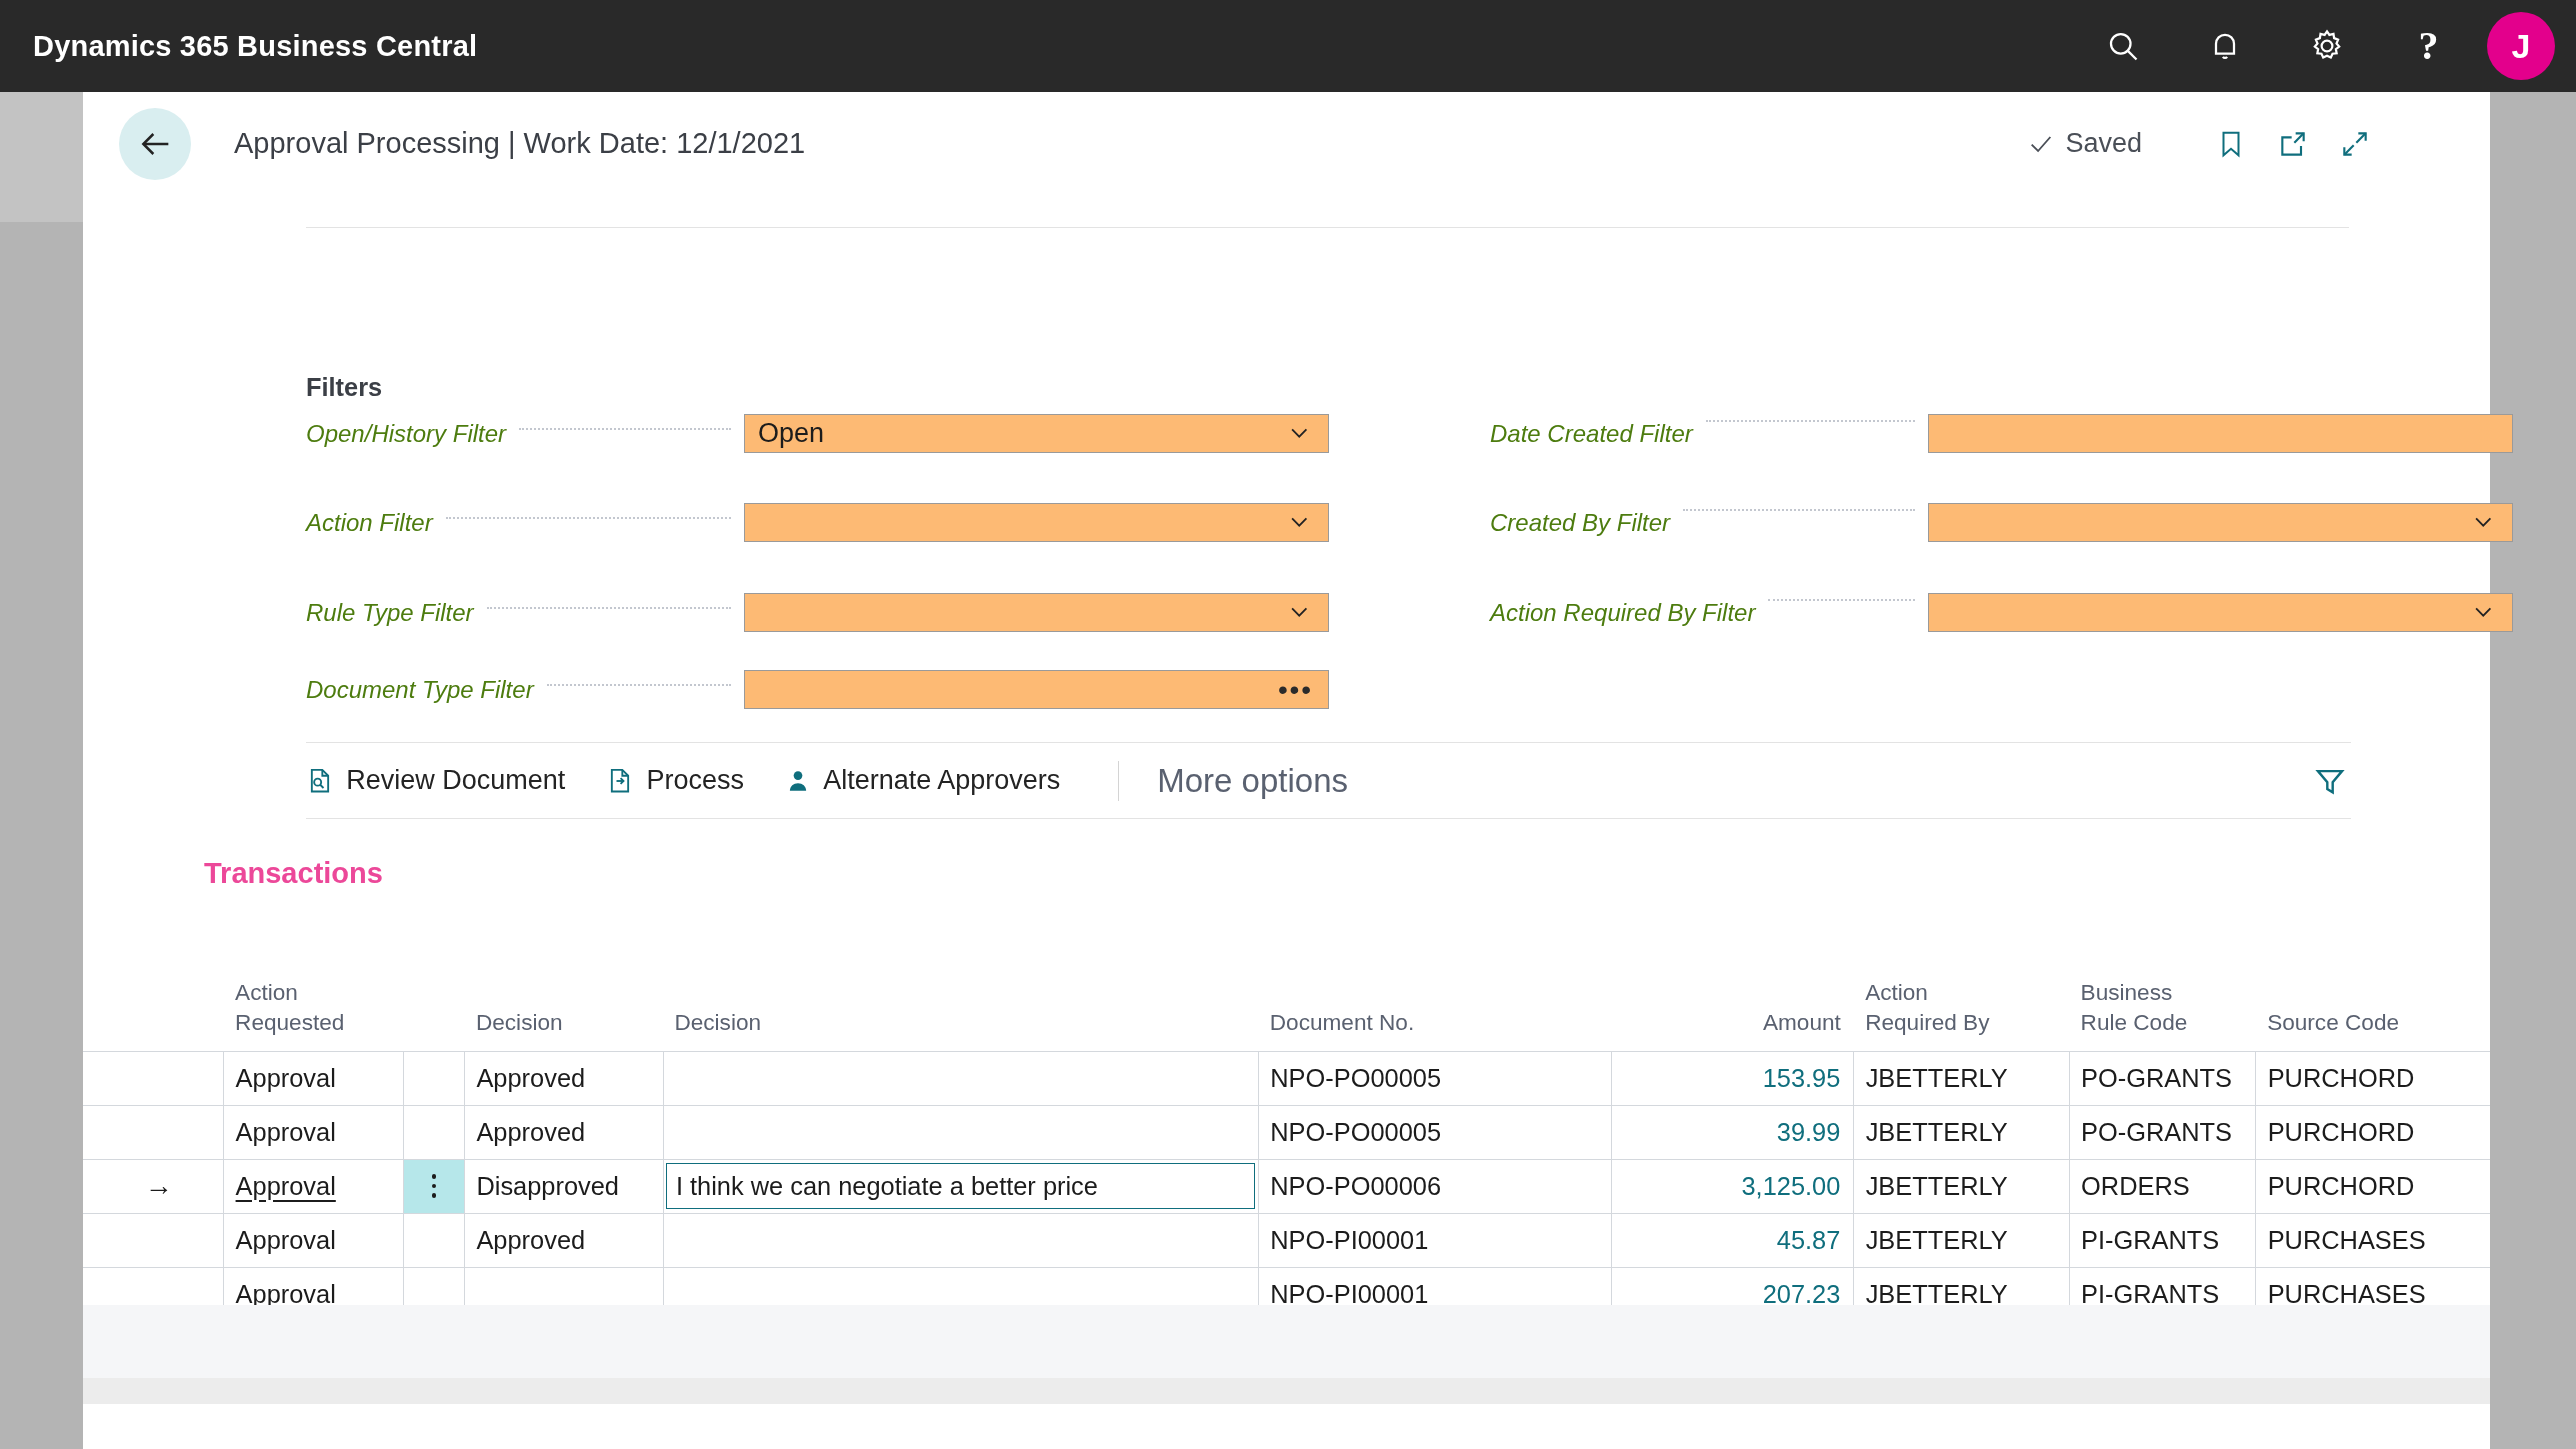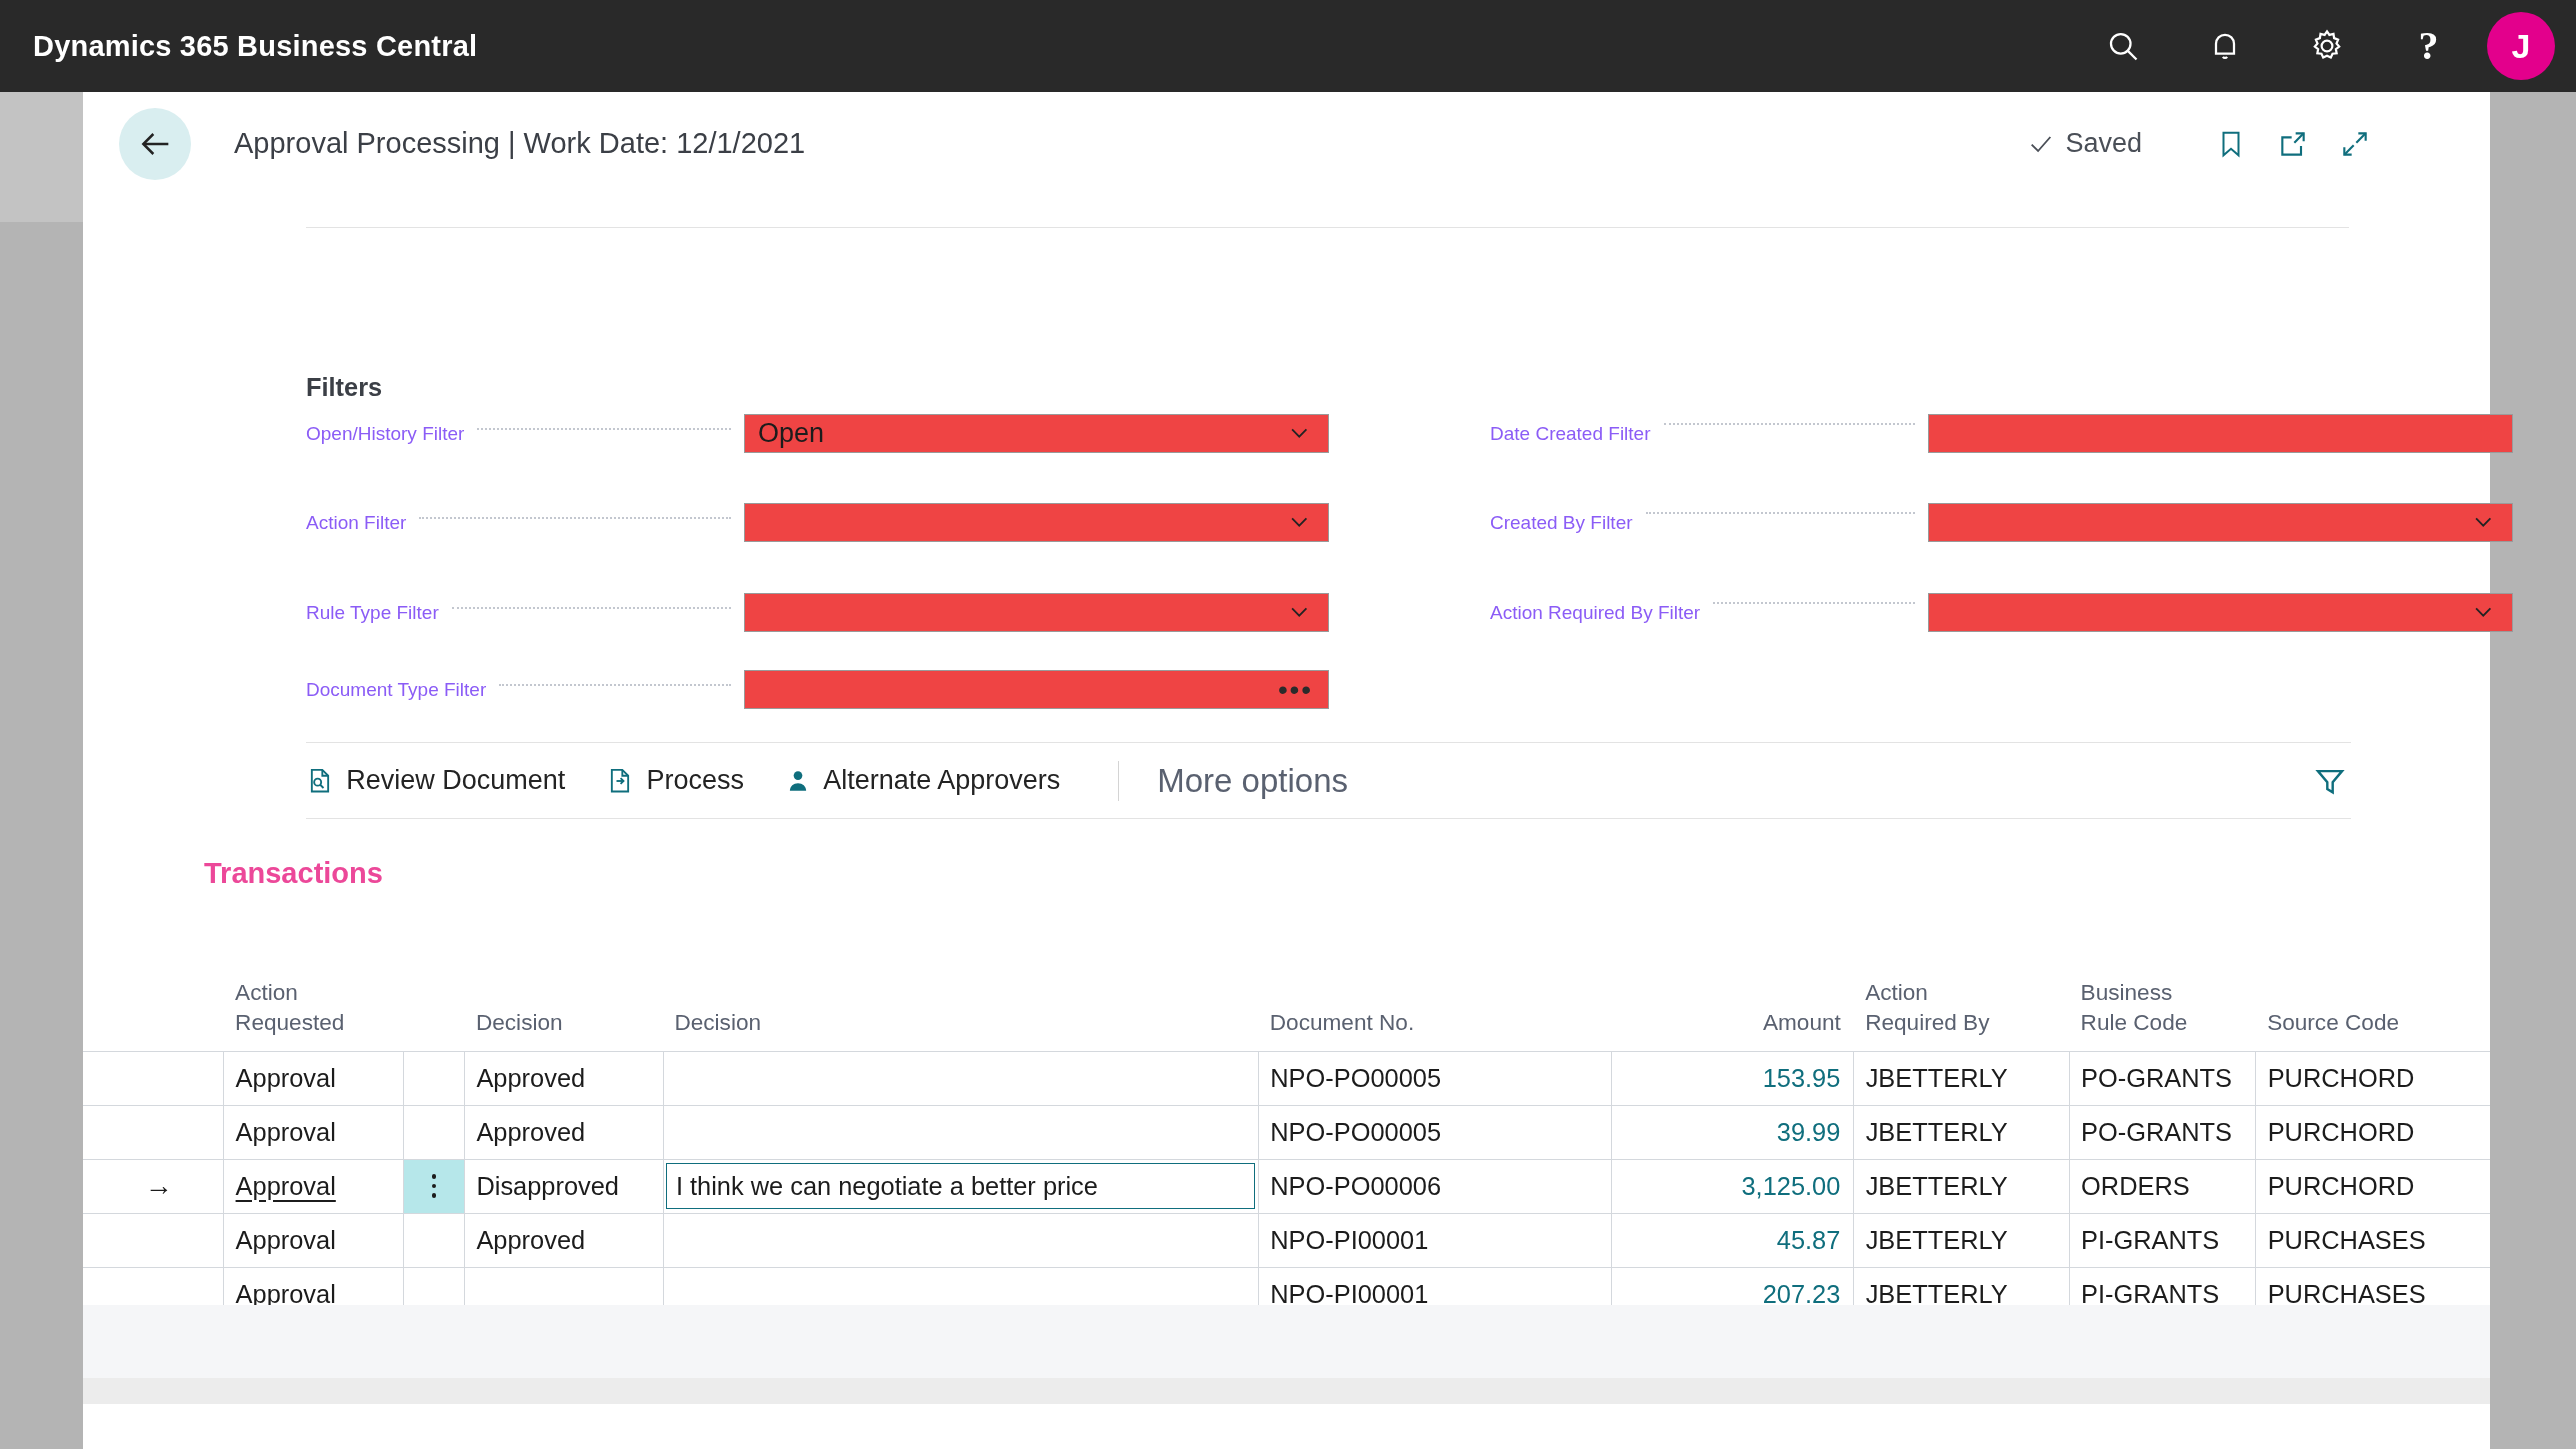--- a/index.html
+++ b/index.html
@@ -94,24 +94,24 @@
     background: #e3e3e3;
   }
 
   
   .filters-label {
     position: absolute; left: 223px; top: 281px;
     font-size: 25.4px; font-weight: bold; color: #3b3f46;
   }
   .fgrid { position: absolute; left: 223px; top: 315px; width: 2045px; }
   .frow { position: absolute; display: flex; align-items: center; height: 53px; }
-  .flabel { font-size: 19px; color: #8b5cf6; white-space: nowrap; }
+  .flabel { font-size: 24px; color: #4d7c0f; white-space: nowrap; font-style: italic; }
   .fdots { flex: 1; border-bottom: 2.8px dotted #c3c7cf; margin: 0 13px 8.5px 13px; min-width: 34px; }
   .fctl {
-    height: 39px; background: #ef4444; border: 0.9px solid #9a9a9a;
+    height: 39px; background: #fdba74; border: 0.9px solid #9a9a9a;
     display: flex; align-items: center; position: relative; flex: none;
   }
   .fctl .fval { font-size: 27px; color: #1c1c1c; padding-left: 13px; }
   .fctl .chev {
     position: absolute; right: 17px; top: 50%; transform: translateY(-50%);
   }
   .fctl .ell {
     position: absolute; right: 15px; top: 50%; transform: translateY(-50%);
     font-size: 28px; color: #2b2b2b; letter-spacing: 1.9px; line-height: 0.4;
   }

